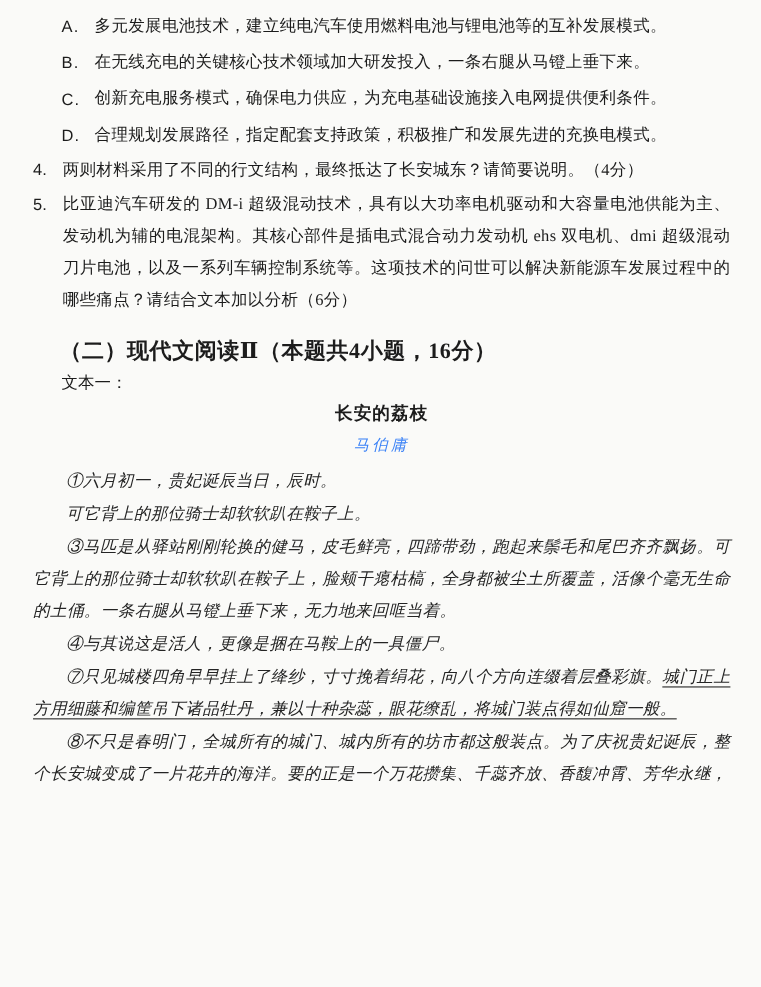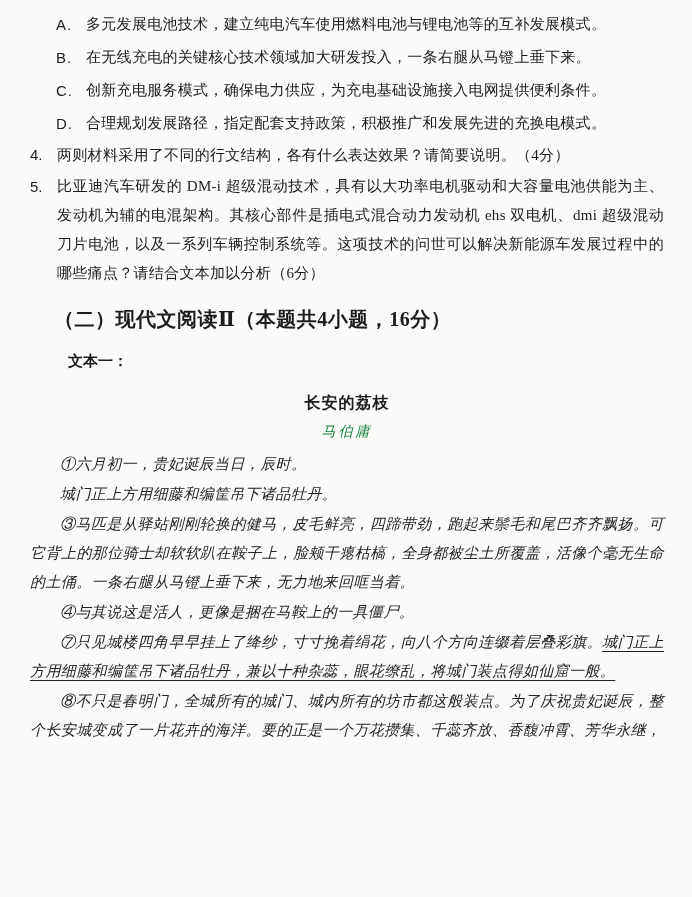--- a/index.html
+++ b/index.html
@@ -47,39 +47,39 @@
     font-weight:bold;
     line-height:30px;
     letter-spacing:.5px;
   }
   .instruction{
     margin:0;
     padding-left:26px;
     line-height:30px;
   }
   .text-label{
-    margin:12px;
+    margin:0;
     padding-left:26px;
-    font-weight:bold;
+    font-weight:normal;
     line-height:30px;
   }
   
   .passage-title{
-    margin:14px 0 0;
+    margin:0 0 0;
     text-align:center;
     font-size:16px;
     font-weight:bold;
     line-height:26px;
     letter-spacing:1px;
   }
   .passage-author{
     margin:4px 0 6px;
     text-align:center;
     font-size:14px;
-    color:#15803d;
+    color:#3b82f6;
     font-style:italic;
     letter-spacing:3px;
     line-height:24px;
   }
   .passage{font-style:italic;color:#242424;}
   .para{
     margin:0 0 1px;
     text-indent:2em;
     text-align:justify;
     line-height:29px;
@@ -110,36 +110,36 @@
       <span class="opt-text">创新充电服务模式，确保电力供应，为充电基础设施接入电网提供便利条件。</span>
     </div>
     <div class="option">
       <span class="opt-label">D.</span>
       <span class="opt-text">合理规划发展路径，指定配套支持政策，积极推广和发展先进的充换电模式。</span>
     </div>
   </section>
 
   <div class="question">
     <span class="q-num">4.</span>
-    <span class="q-text">两则材料采用了不同的行文结构，各有什么表达效果？请简要说明。（4分）</span>
+    <span class="q-text">两则材料采用了不同的行文结构，最终抵达了长安城东？请简要说明。（4分）</span>
   </div>
 
   <div class="question q5">
     <span class="q-num">5.</span>
     <span class="q-text">比亚迪汽车研发的 DM-i 超级混动技术，具有以大功率电机驱动和大容量电池供能为主、发动机为辅的电混架构。其核心部件是插电式混合动力发动机 ehs 双电机、dmi 超级混动刀片电池，以及一系列车辆控制系统等。这项技术的问世可以解决新能源车发展过程中的哪些痛点？请结合文本加以分析（6分）</span>
   </div>
 
   <h3 class="section-heading">（二）现代文阅读Ⅱ（本题共4小题，16分）</h3>
   <p class="text-label">文本一：</p>
 
   <h2 class="passage-title">长安的荔枝</h2>
   <p class="passage-author">马伯庸</p>
 
   <div class="passage">
     <p class="para"><span>①六月初一，贵妃诞辰当日，辰时。</span><span class="ul"></span></p>
-    <p class="para"><span>城门正上方用细藤和编筐吊下诸品牡丹。</span><span class="ul"></span></p>
+    <p class="para"><span>可它背上的那位骑士却软软趴在鞍子上。</span><span class="ul"></span></p>
     <p class="para"><span>③马匹是从驿站刚刚轮换的健马，皮毛鲜亮，四蹄带劲，跑起来鬃毛和尾巴齐齐飘扬。可它背上的那位骑士却软软趴在鞍子上，脸颊干瘪枯槁，全身都被尘土所覆盖，活像个毫无生命的土俑。一条右腿从马镫上垂下来，无力地来回哐当着。</span><span class="ul"></span></p>
     <p class="para"><span>④与其说这是活人，更像是捆在马鞍上的一具僵尸。</span><span class="ul"></span></p>
     <p class="para"><span>⑦只见城楼四角早早挂上了绛纱，寸寸挽着绢花，向八个方向连缀着层叠彩旗。</span><span class="ul">城门正上方用细藤和编筐吊下诸品牡丹，兼以十种杂蕊，眼花缭乱，将城门装点得如仙窟一般。</span></p>
     <p class="para"><span>⑧不只是春明门，全城所有的城门、城内所有的坊市都这般装点。为了庆祝贵妃诞辰，整个长安城变成了一片花卉的海洋。要的正是一个万花攒集、千蕊齐放、香馥冲霄、芳华永继，</span><span class="ul"></span></p>
   </div>
 
 </div>
 
 </body></html>

